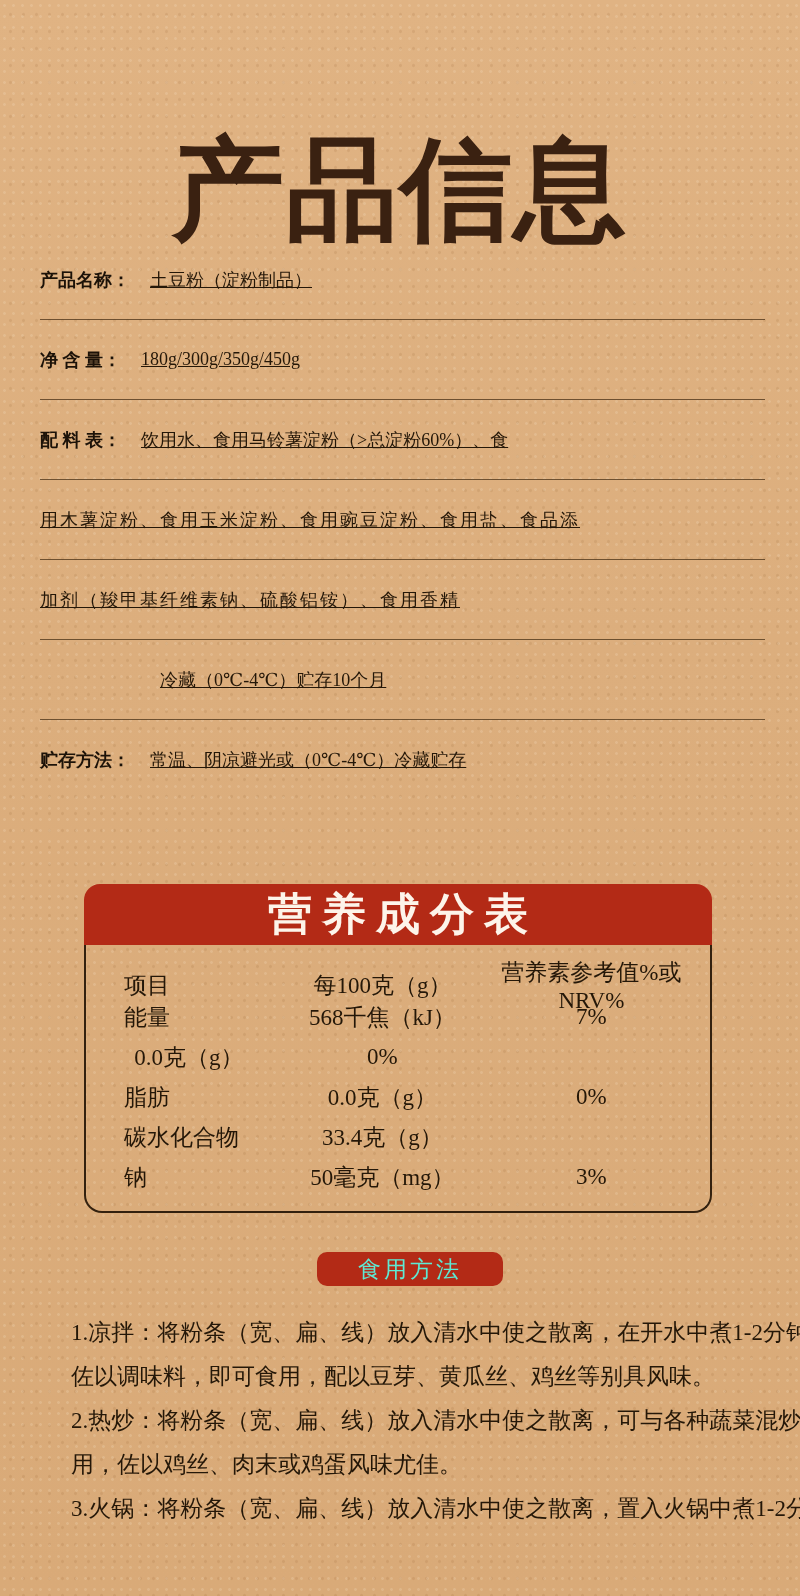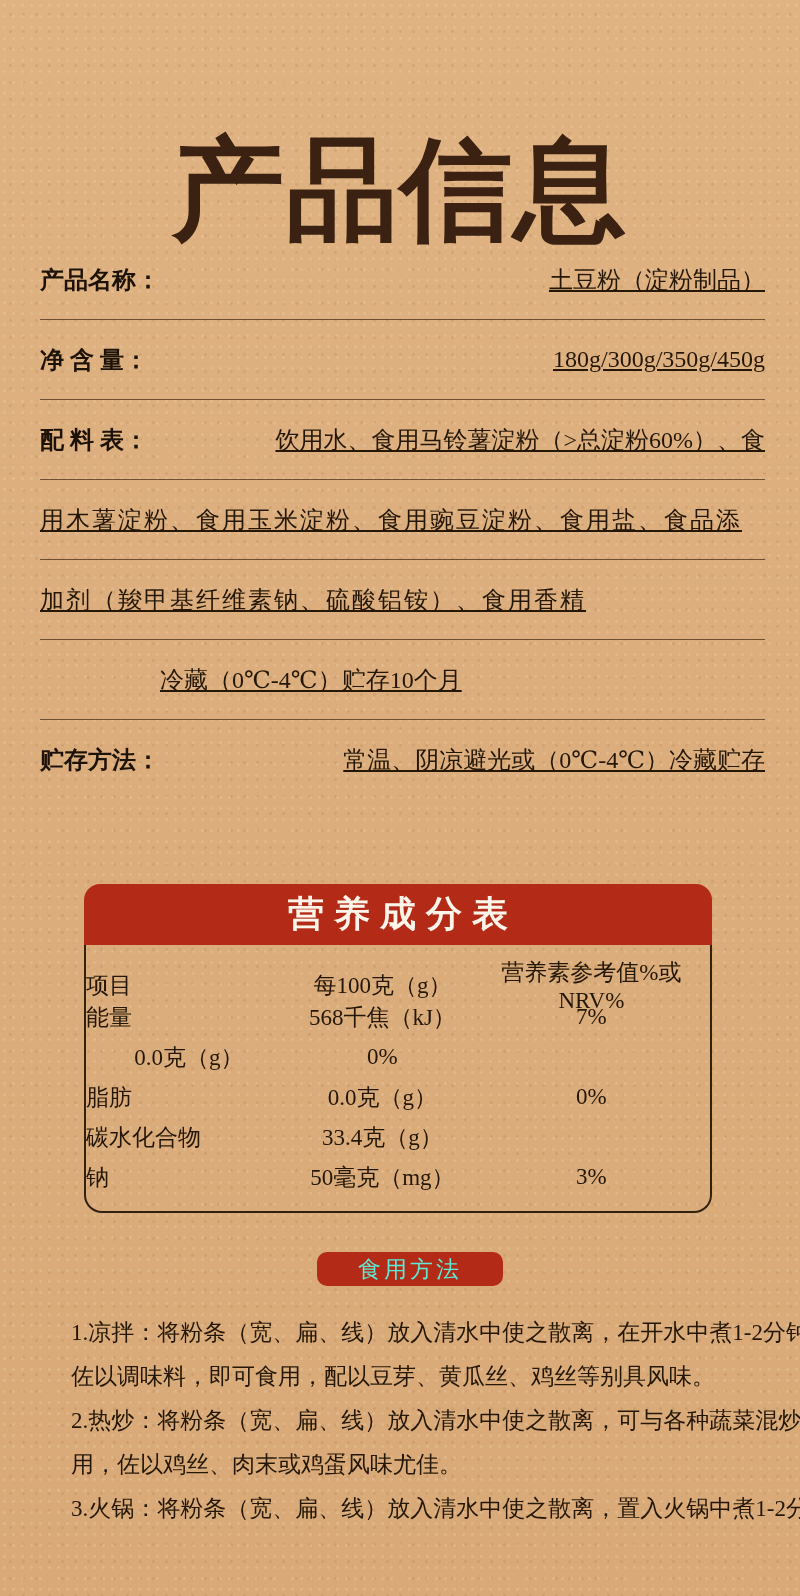--- a/index.html
+++ b/index.html
@@ -24,52 +24,51 @@
     font-weight:900;
     font-size:112px;line-height:1.25;
     color:#3a2111;
     letter-spacing:2px;
   }
   .info{position:absolute;top:240px;left:40px;right:35px;}
   .info-row{
     height:79px;
     display:flex;align-items:center;
     border-bottom:1px solid rgba(72,48,22,0.75);
-    font-size:24px;
+    font-size:18px;
     white-space:nowrap;
-    justify-content:space-between;
   }
   .info-row.last{border-bottom:none;}
   .info-row .lbl{font-weight:bold;color:#1c1208;white-space:pre;}
   .info-row .val{margin-left:20px;text-decoration:underline;}
   .info-row.cont .val{margin-left:0;letter-spacing:2px;}
   .info-row.indent .val{margin-left:120px;}
   .nutri{position:absolute;left:84px;top:884px;width:628px;}
   .nutri-head{
     height:61px;
     background:#b32a16;
     border-radius:16px 16px 0 0;
     color:#fdf4ea;
     font-family:"DejaVu Sans","Liberation Sans",sans-serif;
-    font-weight:bold;font-size:36px;
+    font-weight:bold;font-size:44px;
     letter-spacing:10px;text-indent:10px;
     display:flex;align-items:center;justify-content:center;
   }
   .nutri-body{
     border:2px solid #33210f;border-top:none;
     border-radius:0 0 18px 18px;
     padding:12px 0 14px 0;
   }
   .nrow{
     display:grid;
     grid-template-columns:33% 29% 38%;
     height:40px;align-items:center;
     font-size:23px;
   }
-  .nrow .c1{text-align:left;font-family:Liberation Serif, serif;}
+  .nrow .c1{padding-left:38px;text-align:left;font-family:Liberation Serif, serif;}
   .nrow .c2,.nrow .c3{text-align:center;}
   .badge{
     position:absolute;top:1252px;left:317px;
     width:186px;height:34px;
     background:#b32a16;
     border-radius:10px;
     color:#5eead4;font-size:23px;letter-spacing:3px;
     display:flex;align-items:center;justify-content:center;
   }
   .usage{

